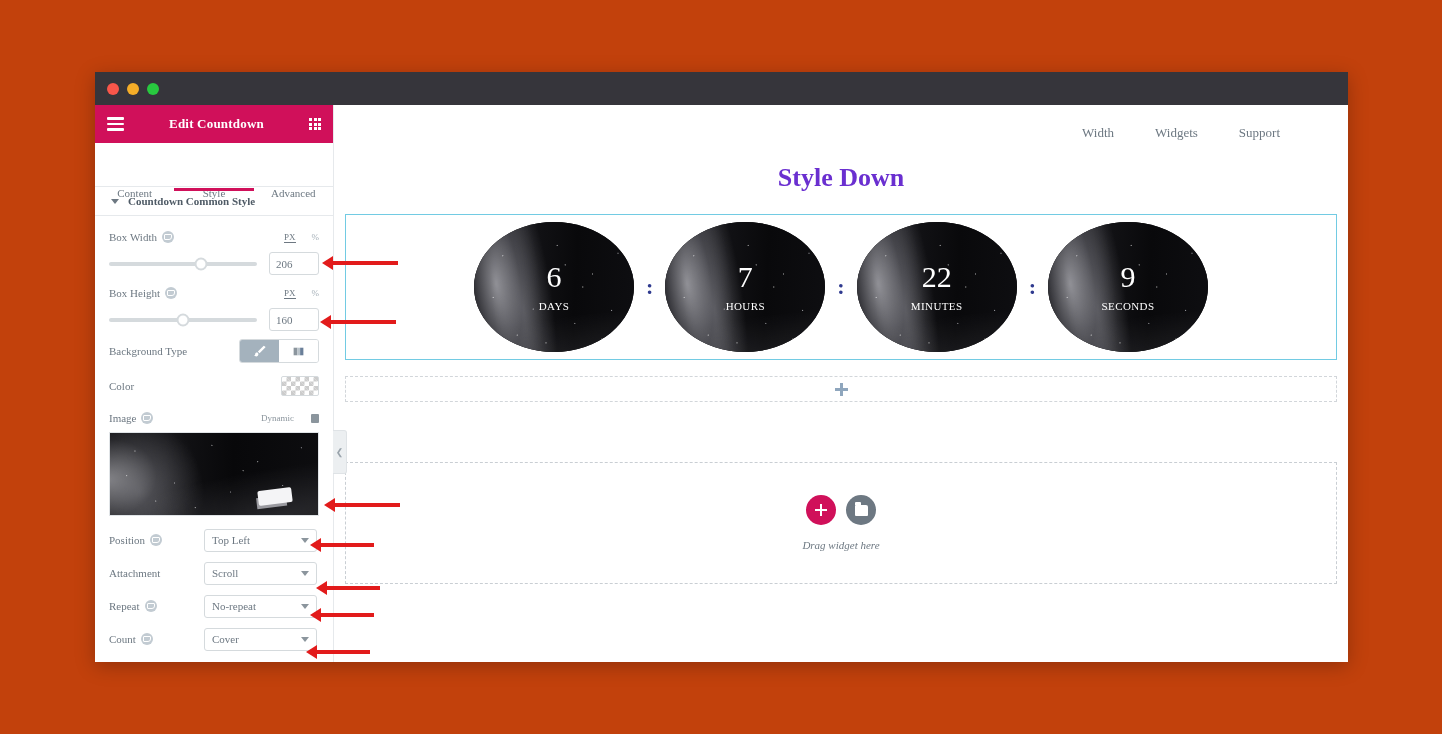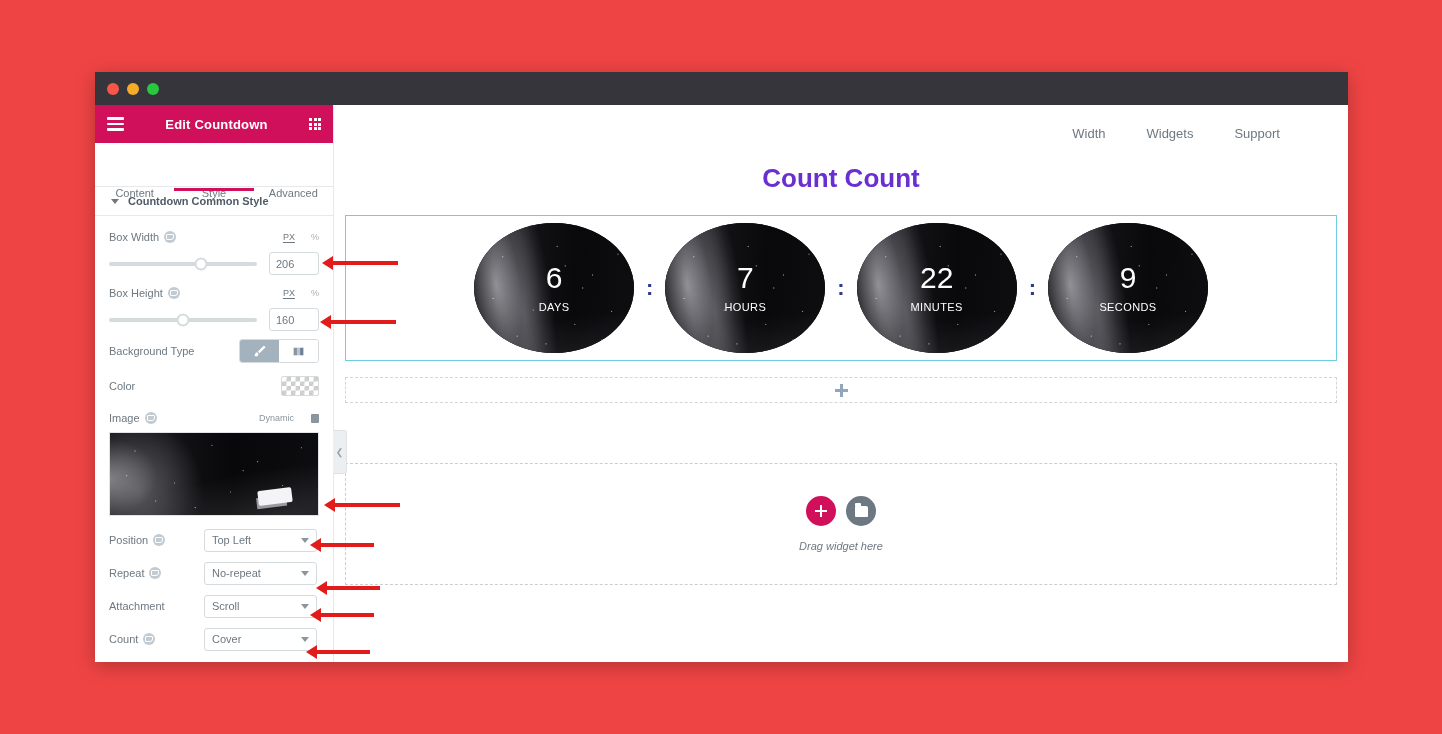--- a/index.html
+++ b/index.html
@@ -2,21 +2,21 @@
 <html><head>
 <meta charset="utf-8">
 <style>
   * { box-sizing: border-box; margin: 0; padding: 0; }
   html, body {
     width: 1442px; height: 734px;
     font-family: "Liberation Sans", sans-serif;
     background: #6a3ab8;
     overflow: hidden;
   }
-  #stage { position: relative; width: 1442px; height: 734px; background: #ef4444; }
+  #stage { position: relative; width: 1442px; height: 734px; background: #c2410c; font-family: Liberation Serif, serif; }
 
   
   #window {
     position: absolute; left: 95px; top: 72px;
     width: 1253px; height: 590px;
     background: #fff;
     box-shadow: 0 4px 18px rgba(0,0,0,.25);
   }
   #titlebar {
     height: 33px; background: #36353b;
@@ -366,40 +366,40 @@
               <span>Position</span>
               <span class="rec-ic"></span>
             </span>
             <span class="select">
               <span>Top Left</span>
               <span class="caret-sel"></span>
             </span>
           </div>
 
           <div class="sel-row">
-            <span class="ctl-label">
-              <span>Repeat</span>
-              <span class="rec-ic"></span>
-            </span>
-            <span class="select">
-              <span>No-repeat</span>
-              <span class="caret-sel"></span>
-            </span>
-          </div>
-
-          <div class="sel-row">
             <span class="ctl-label">Attachment</span>
             <span class="select">
               <span>Scroll</span>
               <span class="caret-sel"></span>
             </span>
           </div>
 
           <div class="sel-row">
             <span class="ctl-label">
+              <span>Repeat</span>
+              <span class="rec-ic"></span>
+            </span>
+            <span class="select">
+              <span>No-repeat</span>
+              <span class="caret-sel"></span>
+            </span>
+          </div>
+
+          <div class="sel-row">
+            <span class="ctl-label">
               <span>Count</span>
               <span class="rec-ic"></span>
             </span>
             <span class="select">
               <span>Cover</span>
               <span class="caret-sel"></span>
             </span>
           </div>
 
         </div>
@@ -410,21 +410,21 @@
       </div>
 
       <div id="canvas">
 
         <div id="topnav">
           <span class="navlink">Width</span>
           <span class="navlink">Widgets</span>
           <span class="navlink">Support</span>
         </div>
 
-        <div id="cd-title">Count Count</div>
+        <div id="cd-title">Style Down</div>
 
         <div id="cd-section">
           <div class="cd-item">
             <span class="road"></span>
             <span class="specks"></span>
             <span class="cd-num">6</span>
             <span class="cd-lab">DAYS</span>
           </div>
           <span class="cd-sep">:</span>
           <div class="cd-item">

